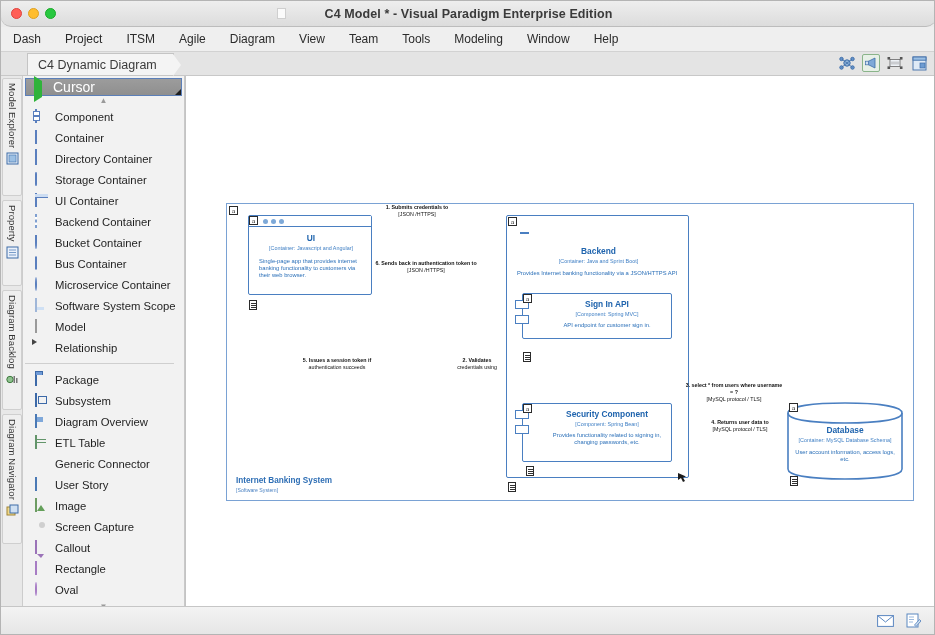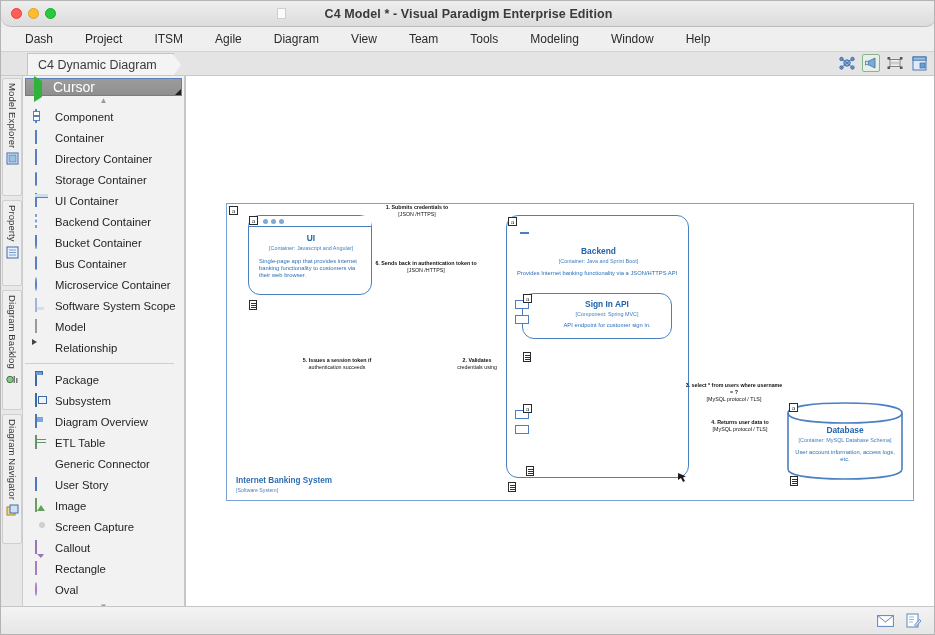--- a/index.html
+++ b/index.html
@@ -37,21 +37,21 @@
   }
   .title-doc-icon {
     position:absolute; left: 276px; top: 7px; width: 9px; height: 11px;
     background:#fbfbfb; border:1px solid #cfcfcf;
   }
 
   
   .menubar {
     position:absolute; left:0; top:26px; width:935px; height:25px;
     background:#efefef; border-bottom:1px solid #d2d2d2;
-    display:flex; align-items:center; padding-left:12px; gap:8px;
+    display:flex; align-items:center; padding-left:0; gap:0px;
   }
   .menu-item {
     font-size:12px; color:#2b2b2b; padding:3px 12px; cursor:default;
     white-space:nowrap;
   }
 
   
   .tabbar {
     position:absolute; left:0; top:51px; width:935px; height:24px;
     background:#e4e4e4; border-bottom:1px solid #c8c8c8;
@@ -158,21 +158,21 @@
   .canvas {
     position:absolute; left:184px; top:75px; right:0; bottom:28px;
     background:#ffffff; border-left:1px solid #c4c4c4;
     overflow:hidden;
   }
   .nlabel { position:absolute; text-align:center; color:#1d5fa8; line-height:1.22; }
   .ntitle { font-size:8.4px; font-weight:bold; color:#1e63ad; }
   .nsub { font-size:5.4px; color:#3f7fc4; }
   .ndesc { font-size:5.8px; color:#2a6fb8; }
 
-  .box { border:1.6px solid #4a7fc1; background:#ffffff; position:absolute; border-radius:12px;}
+  .box { border:1.6px solid #4a7fc1; background:#ffffff; position:absolute; border-radius:2px;}
   .boundary { border:1.2px solid #7aa2d4; background:#ffffff; position:absolute;}
   .sticker {
     position:absolute; width:9px; height:9px; background:#ffffff;
     border:1px solid #2b2b2b; font-size:7px; line-height:8px;
     text-align:center; font-family:"Liberation Serif", serif; color:#111;
   }
   .doc-ico {
     position:absolute; width:8px; height:10px; background:#fff;
     border:1px solid #2b2b2b;
   }
@@ -481,20 +481,27 @@
         <div class="ntitle">Sign In API</div>
         <div class="nsub" style="margin-top:2px;">[Component: Spring MVC]</div>
         <div class="ndesc" style="margin-top:4px;">API endpoint for customer sign in.</div>
       </div>
     </div>
     <span style="position:absolute;left:329px;top:224px;width:14px;height:9px;border:1.4px solid #4a7fc1;background:#fff;"></span>
     <span style="position:absolute;left:329px;top:239px;width:14px;height:9px;border:1.4px solid #4a7fc1;background:#fff;"></span>
     <div class="sticker" style="left:337px; top:218px;">a</div>
     <div class="doc-ico" style="left:337px; top:276px;"></div>
 
+    <div class="box" style="left:336px; top:327px; width:150px; height:59px;">
+      <div class="nlabel" style="left:22px; top:5px; width:124px;">
+        <div class="ntitle">Security Component</div>
+        <div class="nsub" style="margin-top:2px;">[Component: Spring Bean]</div>
+        <div class="ndesc" style="margin-top:4px;">Provides functionality related to signing in, changing passwords, etc.</div>
+      </div>
+    </div>
     <span style="position:absolute;left:329px;top:334px;width:14px;height:9px;border:1.4px solid #4a7fc1;background:#fff;"></span>
     <span style="position:absolute;left:329px;top:349px;width:14px;height:9px;border:1.4px solid #4a7fc1;background:#fff;"></span>
     <div class="sticker" style="left:337px; top:328px;">a</div>
     <div class="doc-ico" style="left:340px; top:390px;"></div>
 
     <div style="position:absolute;left:600px; top:325px; width:118px; height:80px;">
       <svg width="118" height="80" viewBox="0 0 118 80" style="position:absolute;left:0;top:0;">
         <path d="M2,12 C2,5 28,2 59,2 C90,2 116,5 116,12 L116,68 C116,75 90,78 59,78 C28,78 2,75 2,68 Z" fill="#ffffff" stroke="#4a7fc1" stroke-width="1.6"></path>
         <path d="M2,12 C2,19 28,22 59,22 C90,22 116,19 116,12" fill="none" stroke="#4a7fc1" stroke-width="1.6"></path>
       </svg>

